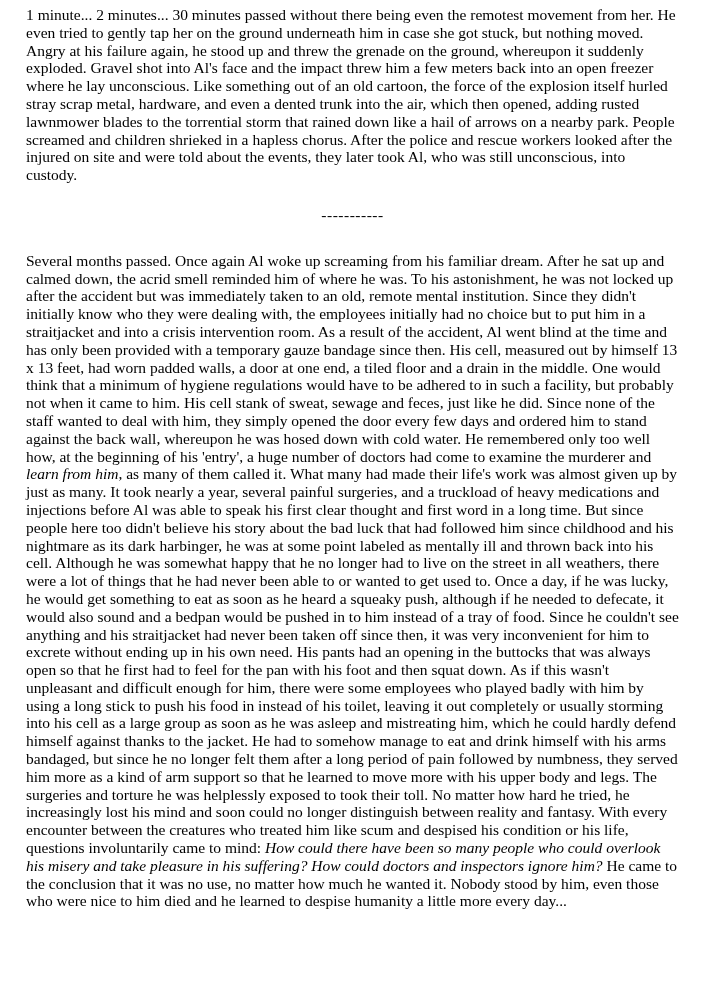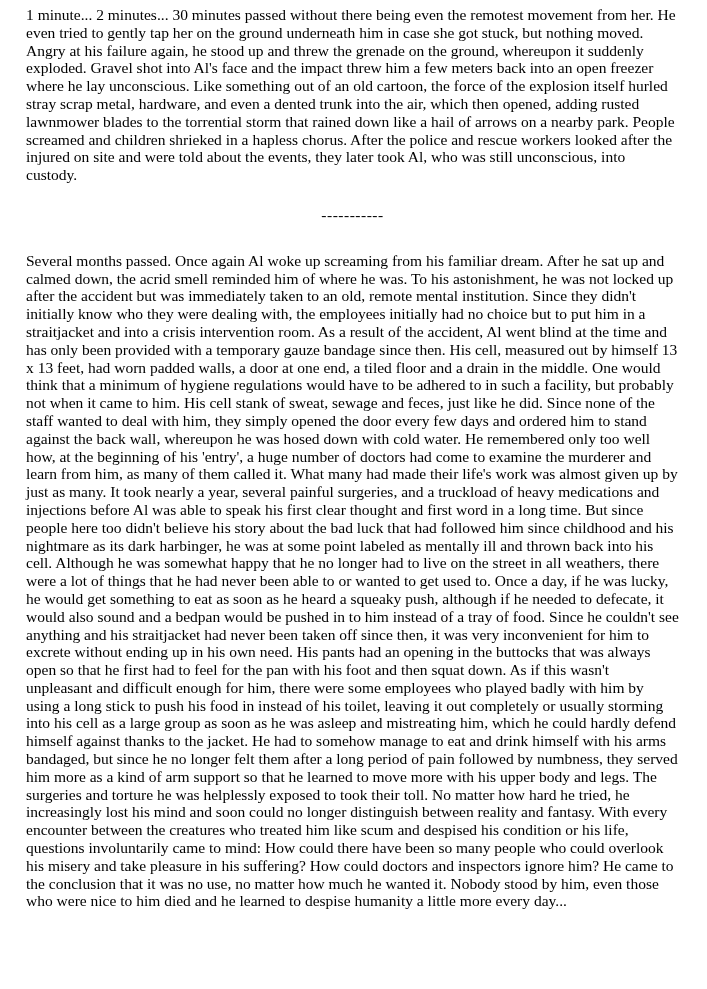--- a/index.html
+++ b/index.html
@@ -28,20 +28,21 @@
     margin: 0;
     padding: 0;
   }
   .divider {
     margin: 22px 0 28px 0;
     padding: 0;
     text-align: center;
     letter-spacing: 0.5px;
   }
   .run-italic {
+    font-style: italic;
   }
 </style>
 </head>
 <body>
 
 <div class="page">
   <p class="para">1 minute... 2 minutes... 30 minutes passed without there being even the remotest movement from her. He even tried to gently tap her on the ground underneath him in case she got stuck, but nothing moved. Angry at his failure again, he stood up and threw the grenade on the ground, whereupon it suddenly exploded. Gravel shot into Al's face and the impact threw him a few meters back into an open freezer where he lay unconscious. Like something out of an old cartoon, the force of the explosion itself hurled stray scrap metal, hardware, and even a dented trunk into the air, which then opened, adding rusted lawnmower blades to the torrential storm that rained down like a hail of arrows on a nearby park. People screamed and children shrieked in a hapless chorus. After the police and rescue workers looked after the injured on site and were told about the events, they later took Al, who was still unconscious, into custody.</p>
 
   <p class="divider">-----------</p>
 

